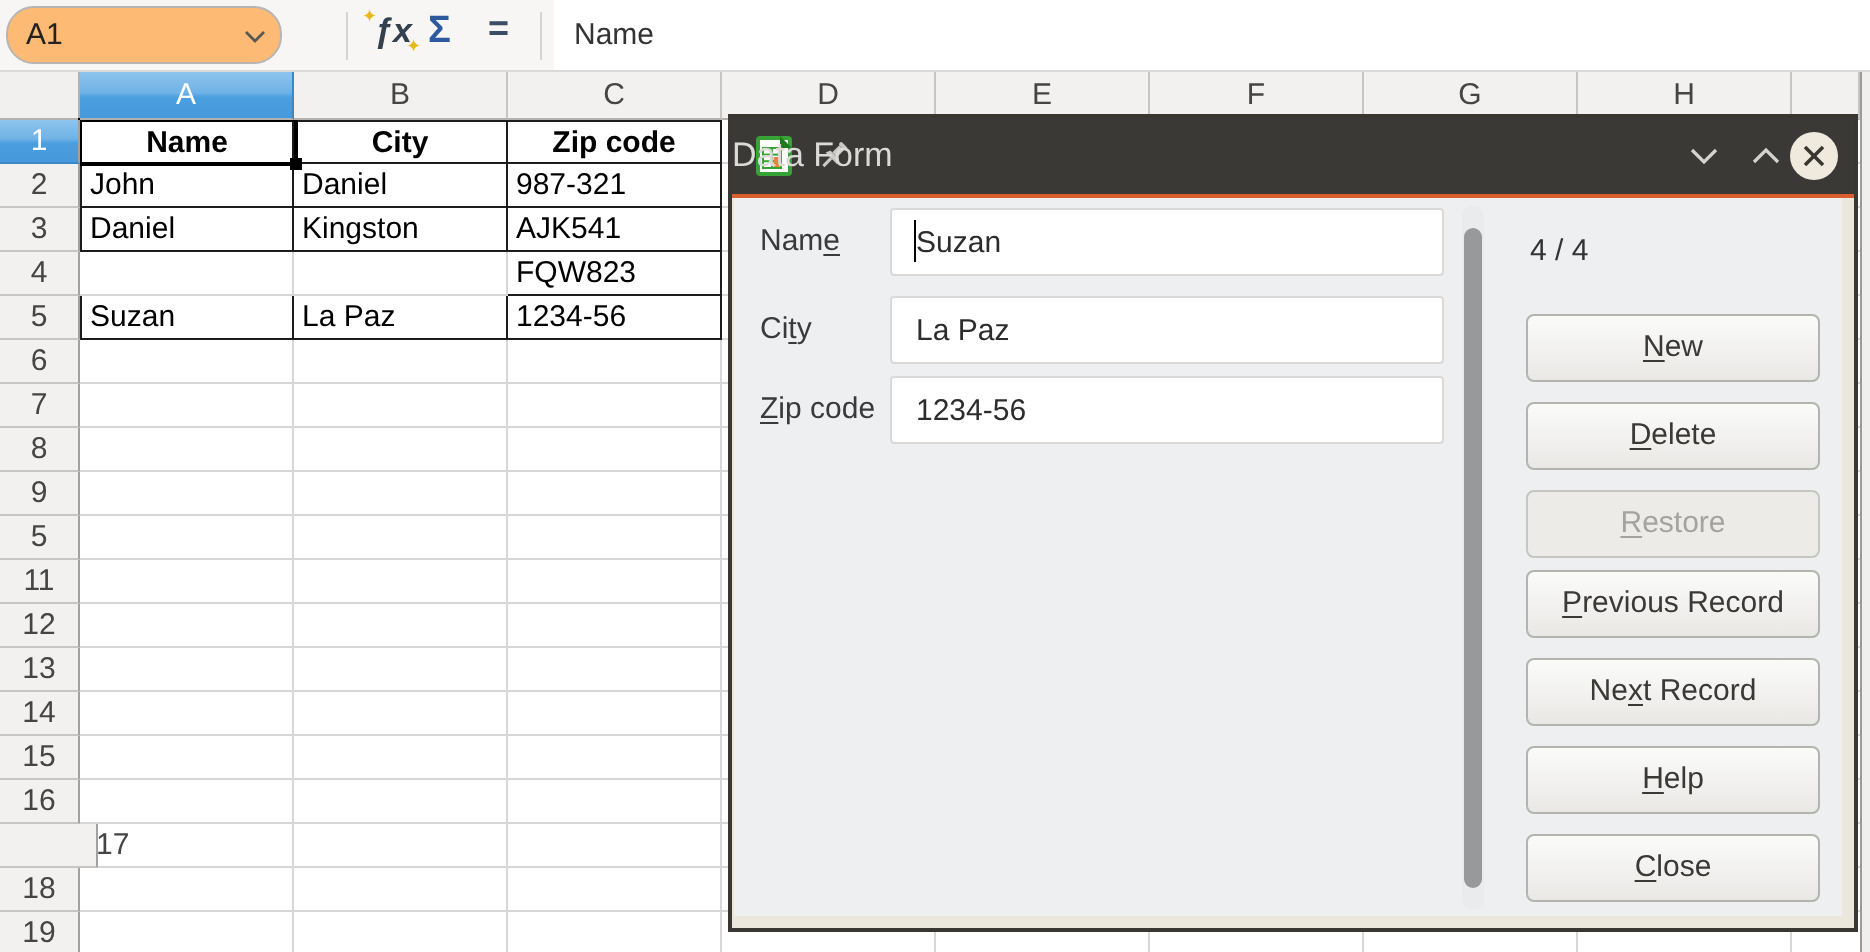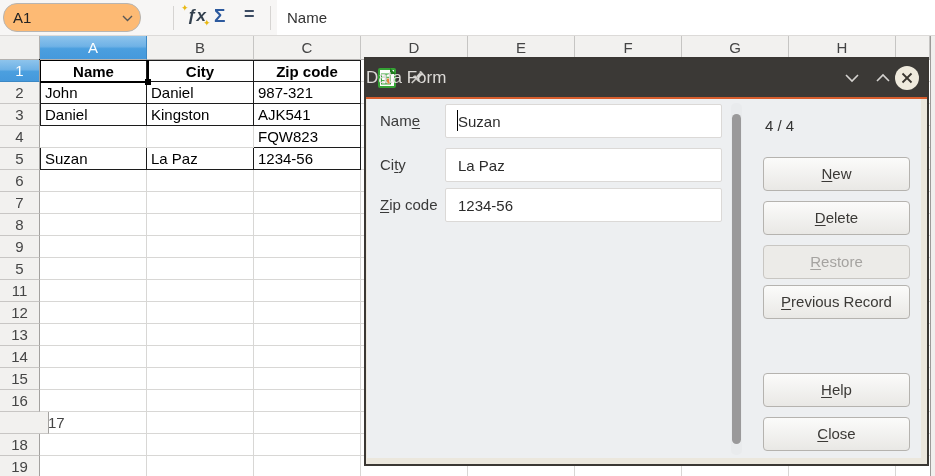--- a/index.html
+++ b/index.html
@@ -176,20 +176,21 @@
       <div class="vscroll-track">
         <div class="vscroll-thumb"></div>
       </div>
 
       <div class="record-count">4 / 4</div>
 
       <button class="dlg-btn b0"><span class="u">N</span>ew</button>
       <button class="dlg-btn b1"><span class="u">D</span>elete</button>
       <button class="dlg-btn b2 disabled" aria-disabled="true"><span class="u">R</span>estore</button>
       <button class="dlg-btn b3"><span class="u">P</span>revious Record</button>
+      <button class="dlg-btn b4">Ne<span class="u">x</span>t Record</button>
       <button class="dlg-btn b5"><span class="u">H</span>elp</button>
       <button class="dlg-btn b6"><span class="u">C</span>lose</button>
     </div>
   </div>
 <div class="col-header selected" style="left: 40px;">A</div>
     <div class="col-header" style="left: 147px;">B</div>
     <div class="col-header" style="left: 254px;">C</div>
     <div class="col-header" style="left: 361px;">D</div>
     <div class="col-header" style="left: 468px;">E</div>
     <div class="col-header" style="left: 575px;">F</div>

